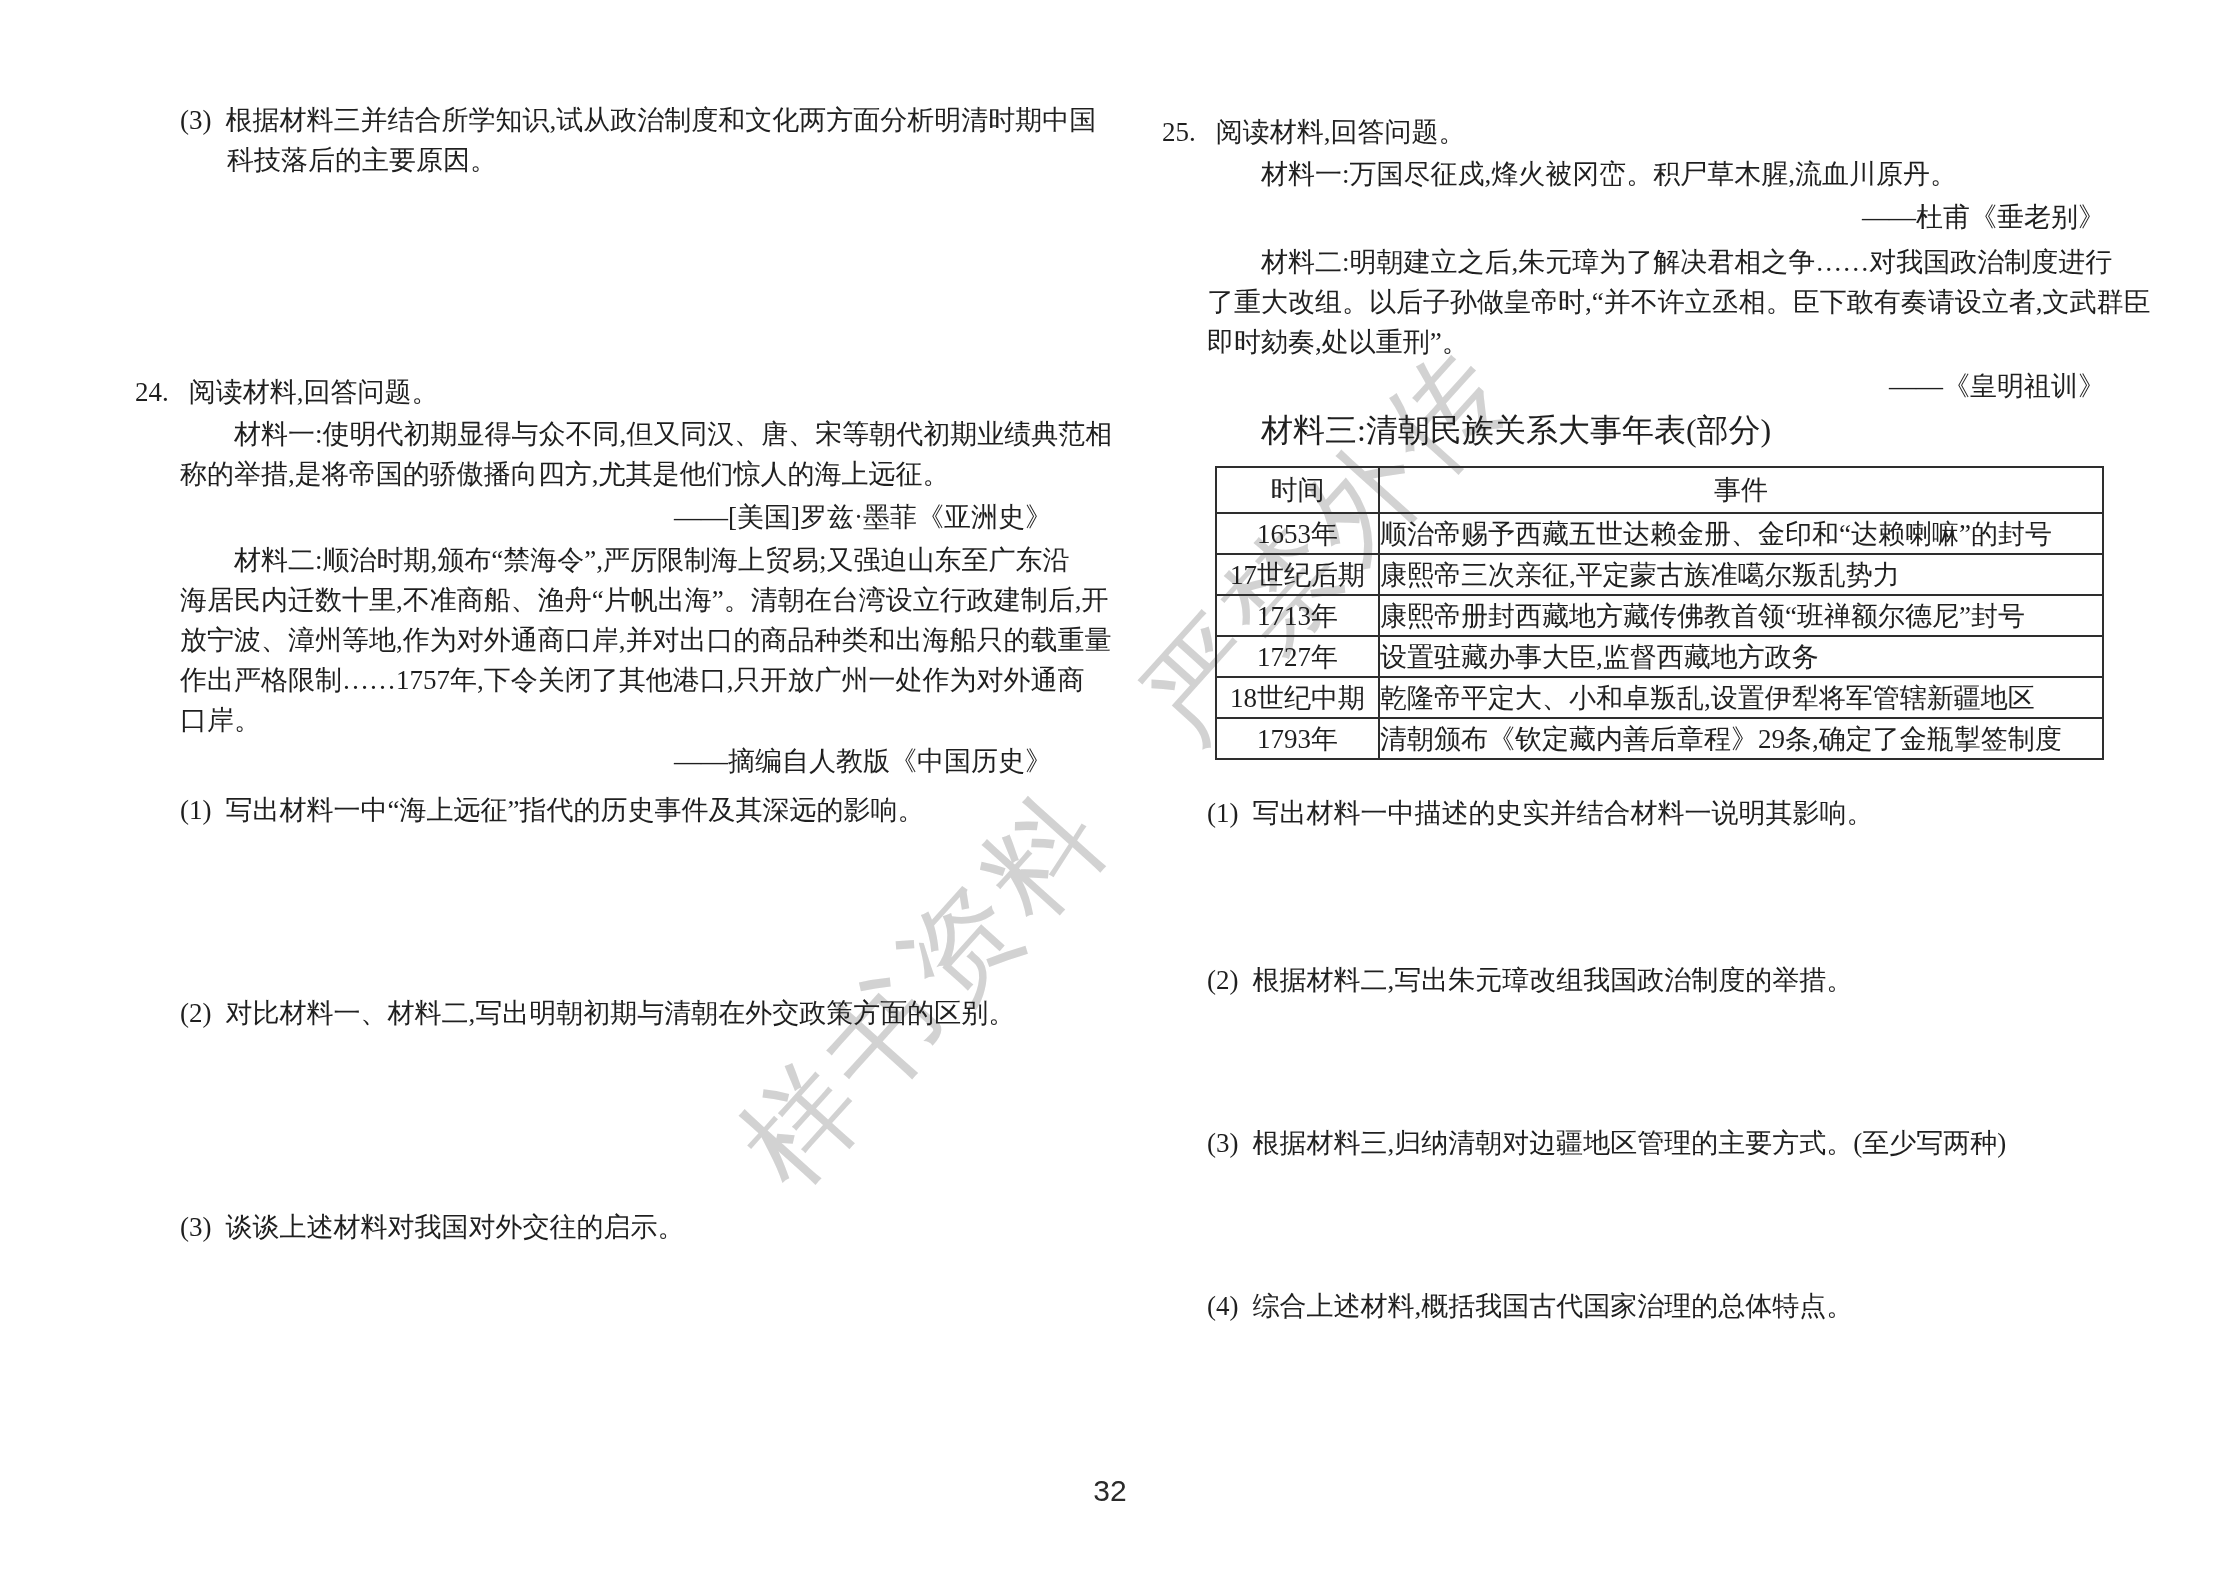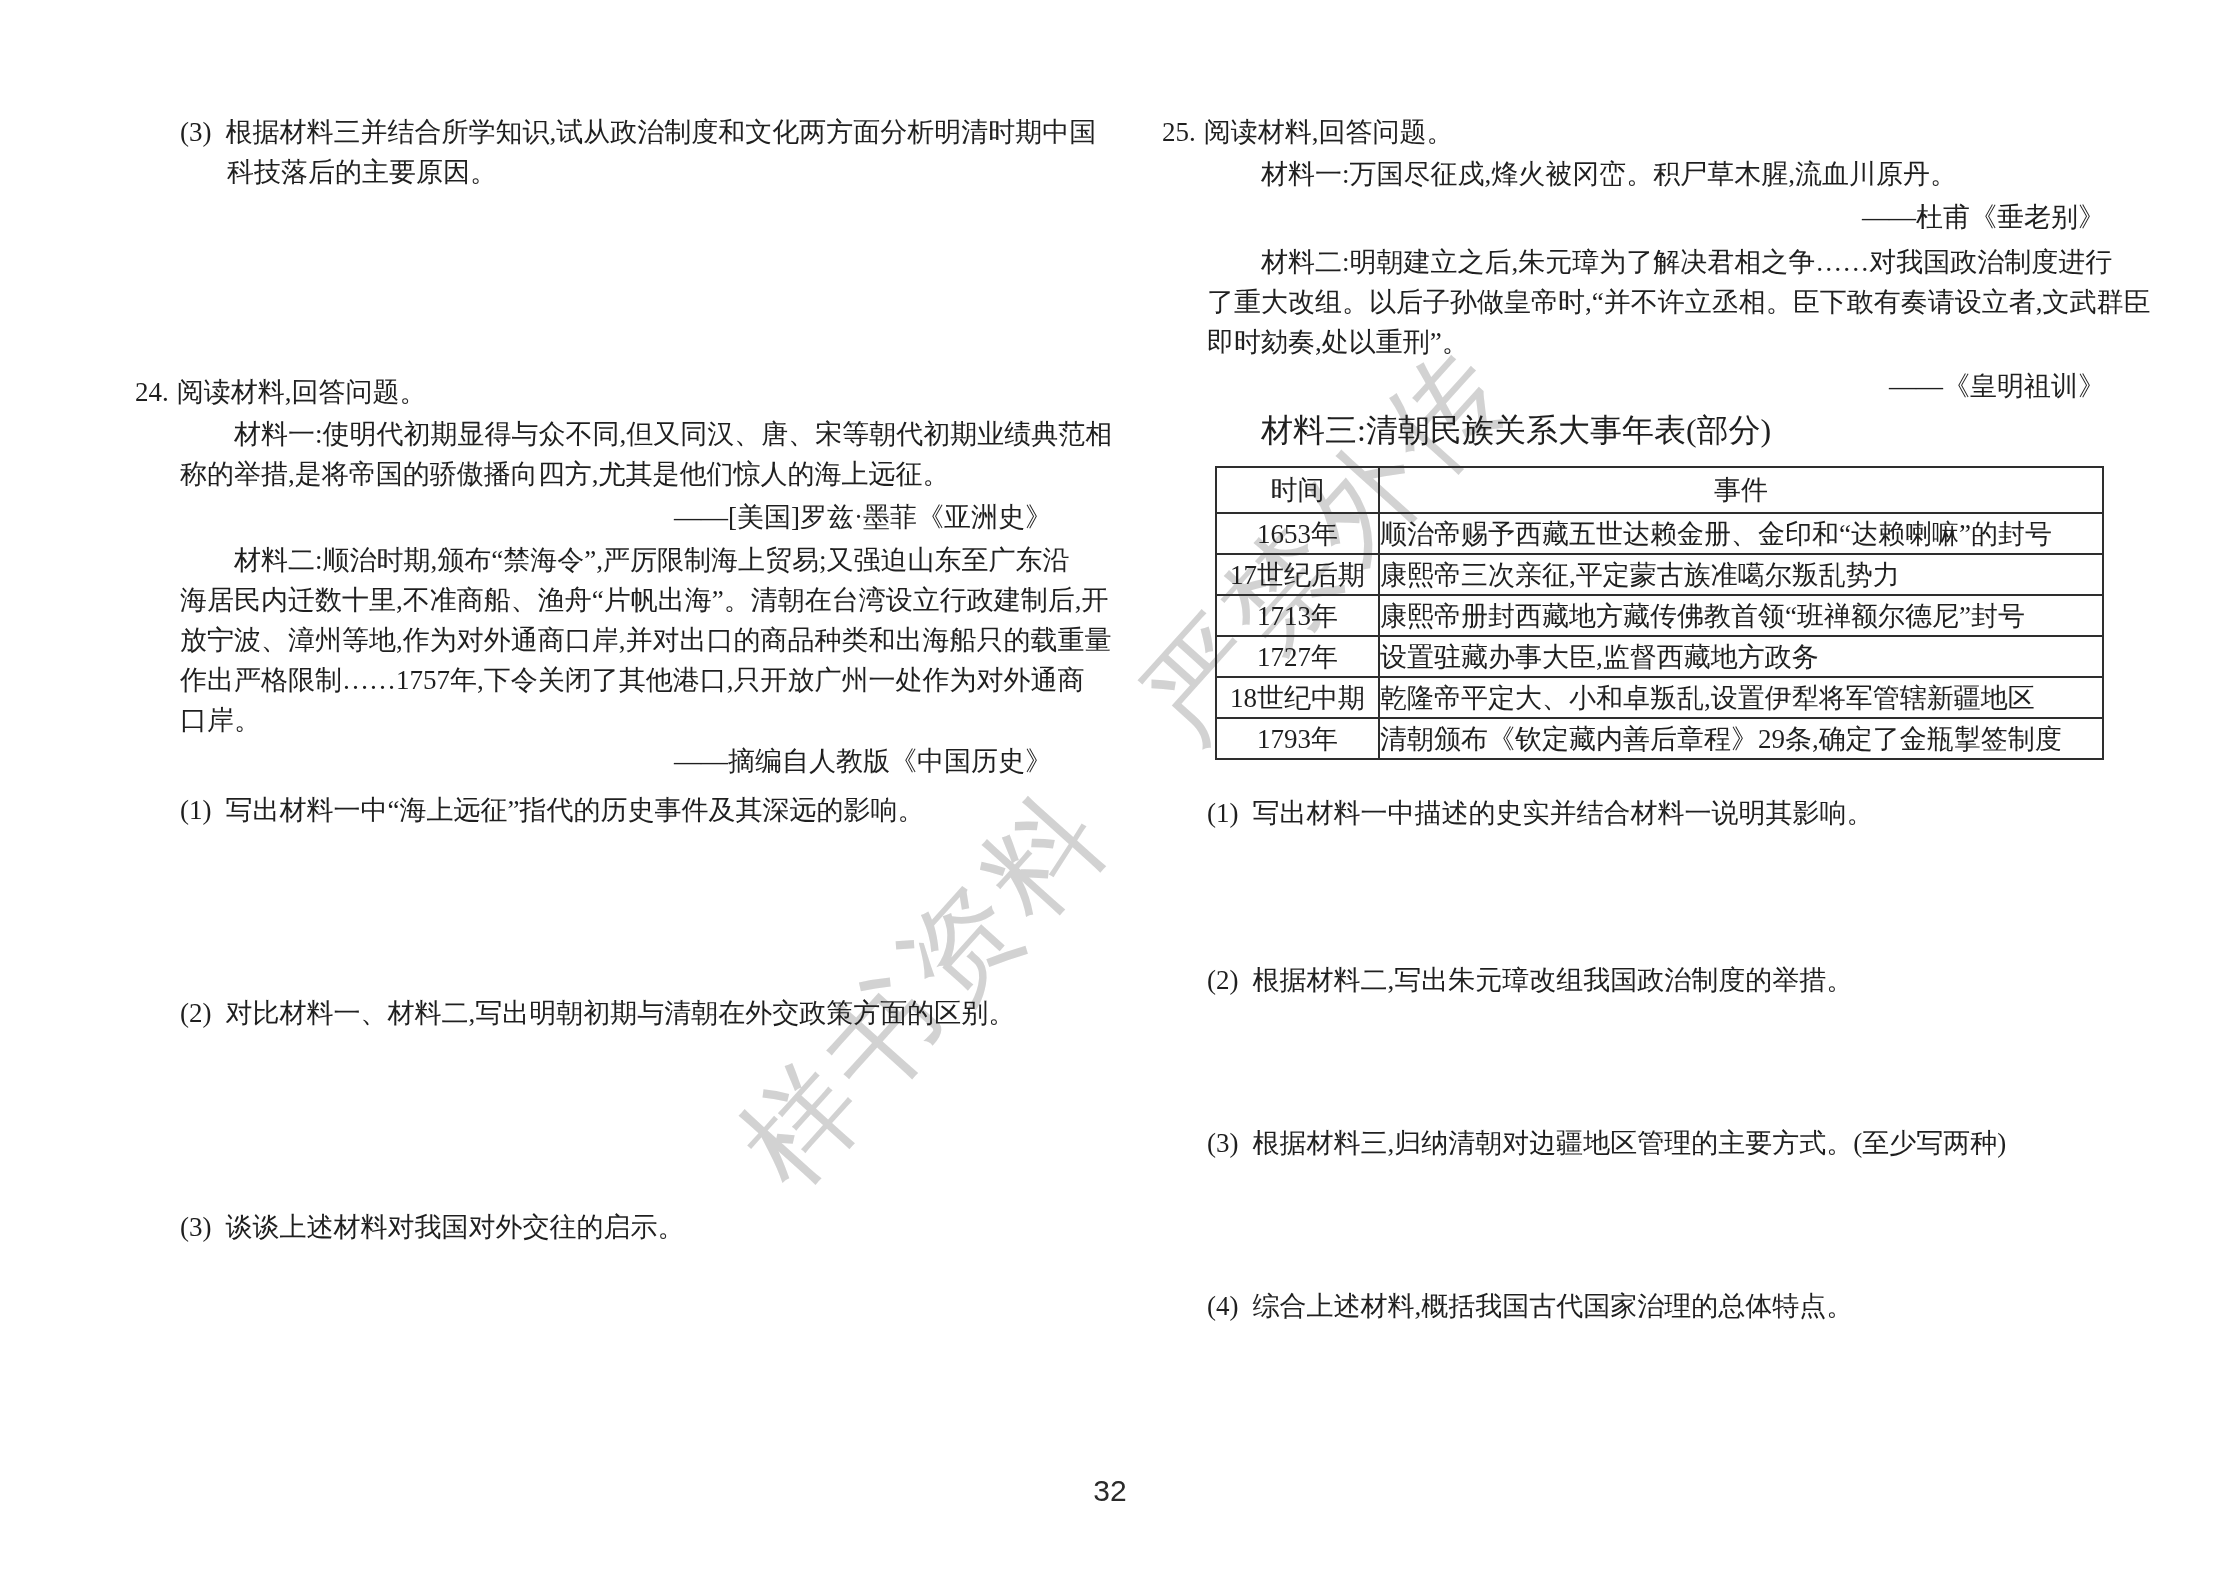--- a/index.html
+++ b/index.html
@@ -44,21 +44,21 @@
   .src{font-size:27px;line-height:40px;text-align:right;}
   
   .q{
     font-size:27px;line-height:40px;
     padding-left:47px;text-indent:-47px;
     width:878px;
   }
   .q .qlabel{margin-right:14px;}
   
   .qhead{font-size:27px;line-height:40px;}
-  .qhead .qnum{margin-right:8px;}
+  .qhead .qnum{margin-right:20px;}
   
   table.evt{
     border-collapse:collapse;
     width:889px;
     table-layout:fixed;
     background:transparent;
   }
   table.evt th,table.evt td{
     border:2px solid #2e2e2e;
     font-size:27px;
@@ -78,21 +78,21 @@
     width:120px;text-align:center;
   }
 </style>
 </head>
 <body>
 
 <div class="page">
 
   <div class="abs watermark">样书资料　严禁外传</div>
 
-  <div class="abs layer q" style="left:180px;top:112px;">
+  <div class="abs layer q" style="left:180px;top:100px;">
     <span class="qlabel">(3)</span><span>根据材料三并结合所学知识,试从政治制度和文化两方面分析明清时期中国科技落后的主要原因。</span>
   </div>
 
   <div class="abs layer qhead" style="left:135px;top:372px;">
     <span class="qnum">24.</span><span>阅读材料,回答问题。</span>
   </div>
 
   <div class="abs layer mpara" style="left:180px;top:414px;">
     <span class="ln first">材料一:使明代初期显得与众不同,但又同汉、唐、宋等朝代初期业绩典范相</span>
     <span class="ln end">称的举措,是将帝国的骄傲播向四方,尤其是他们惊人的海上远征。</span>

